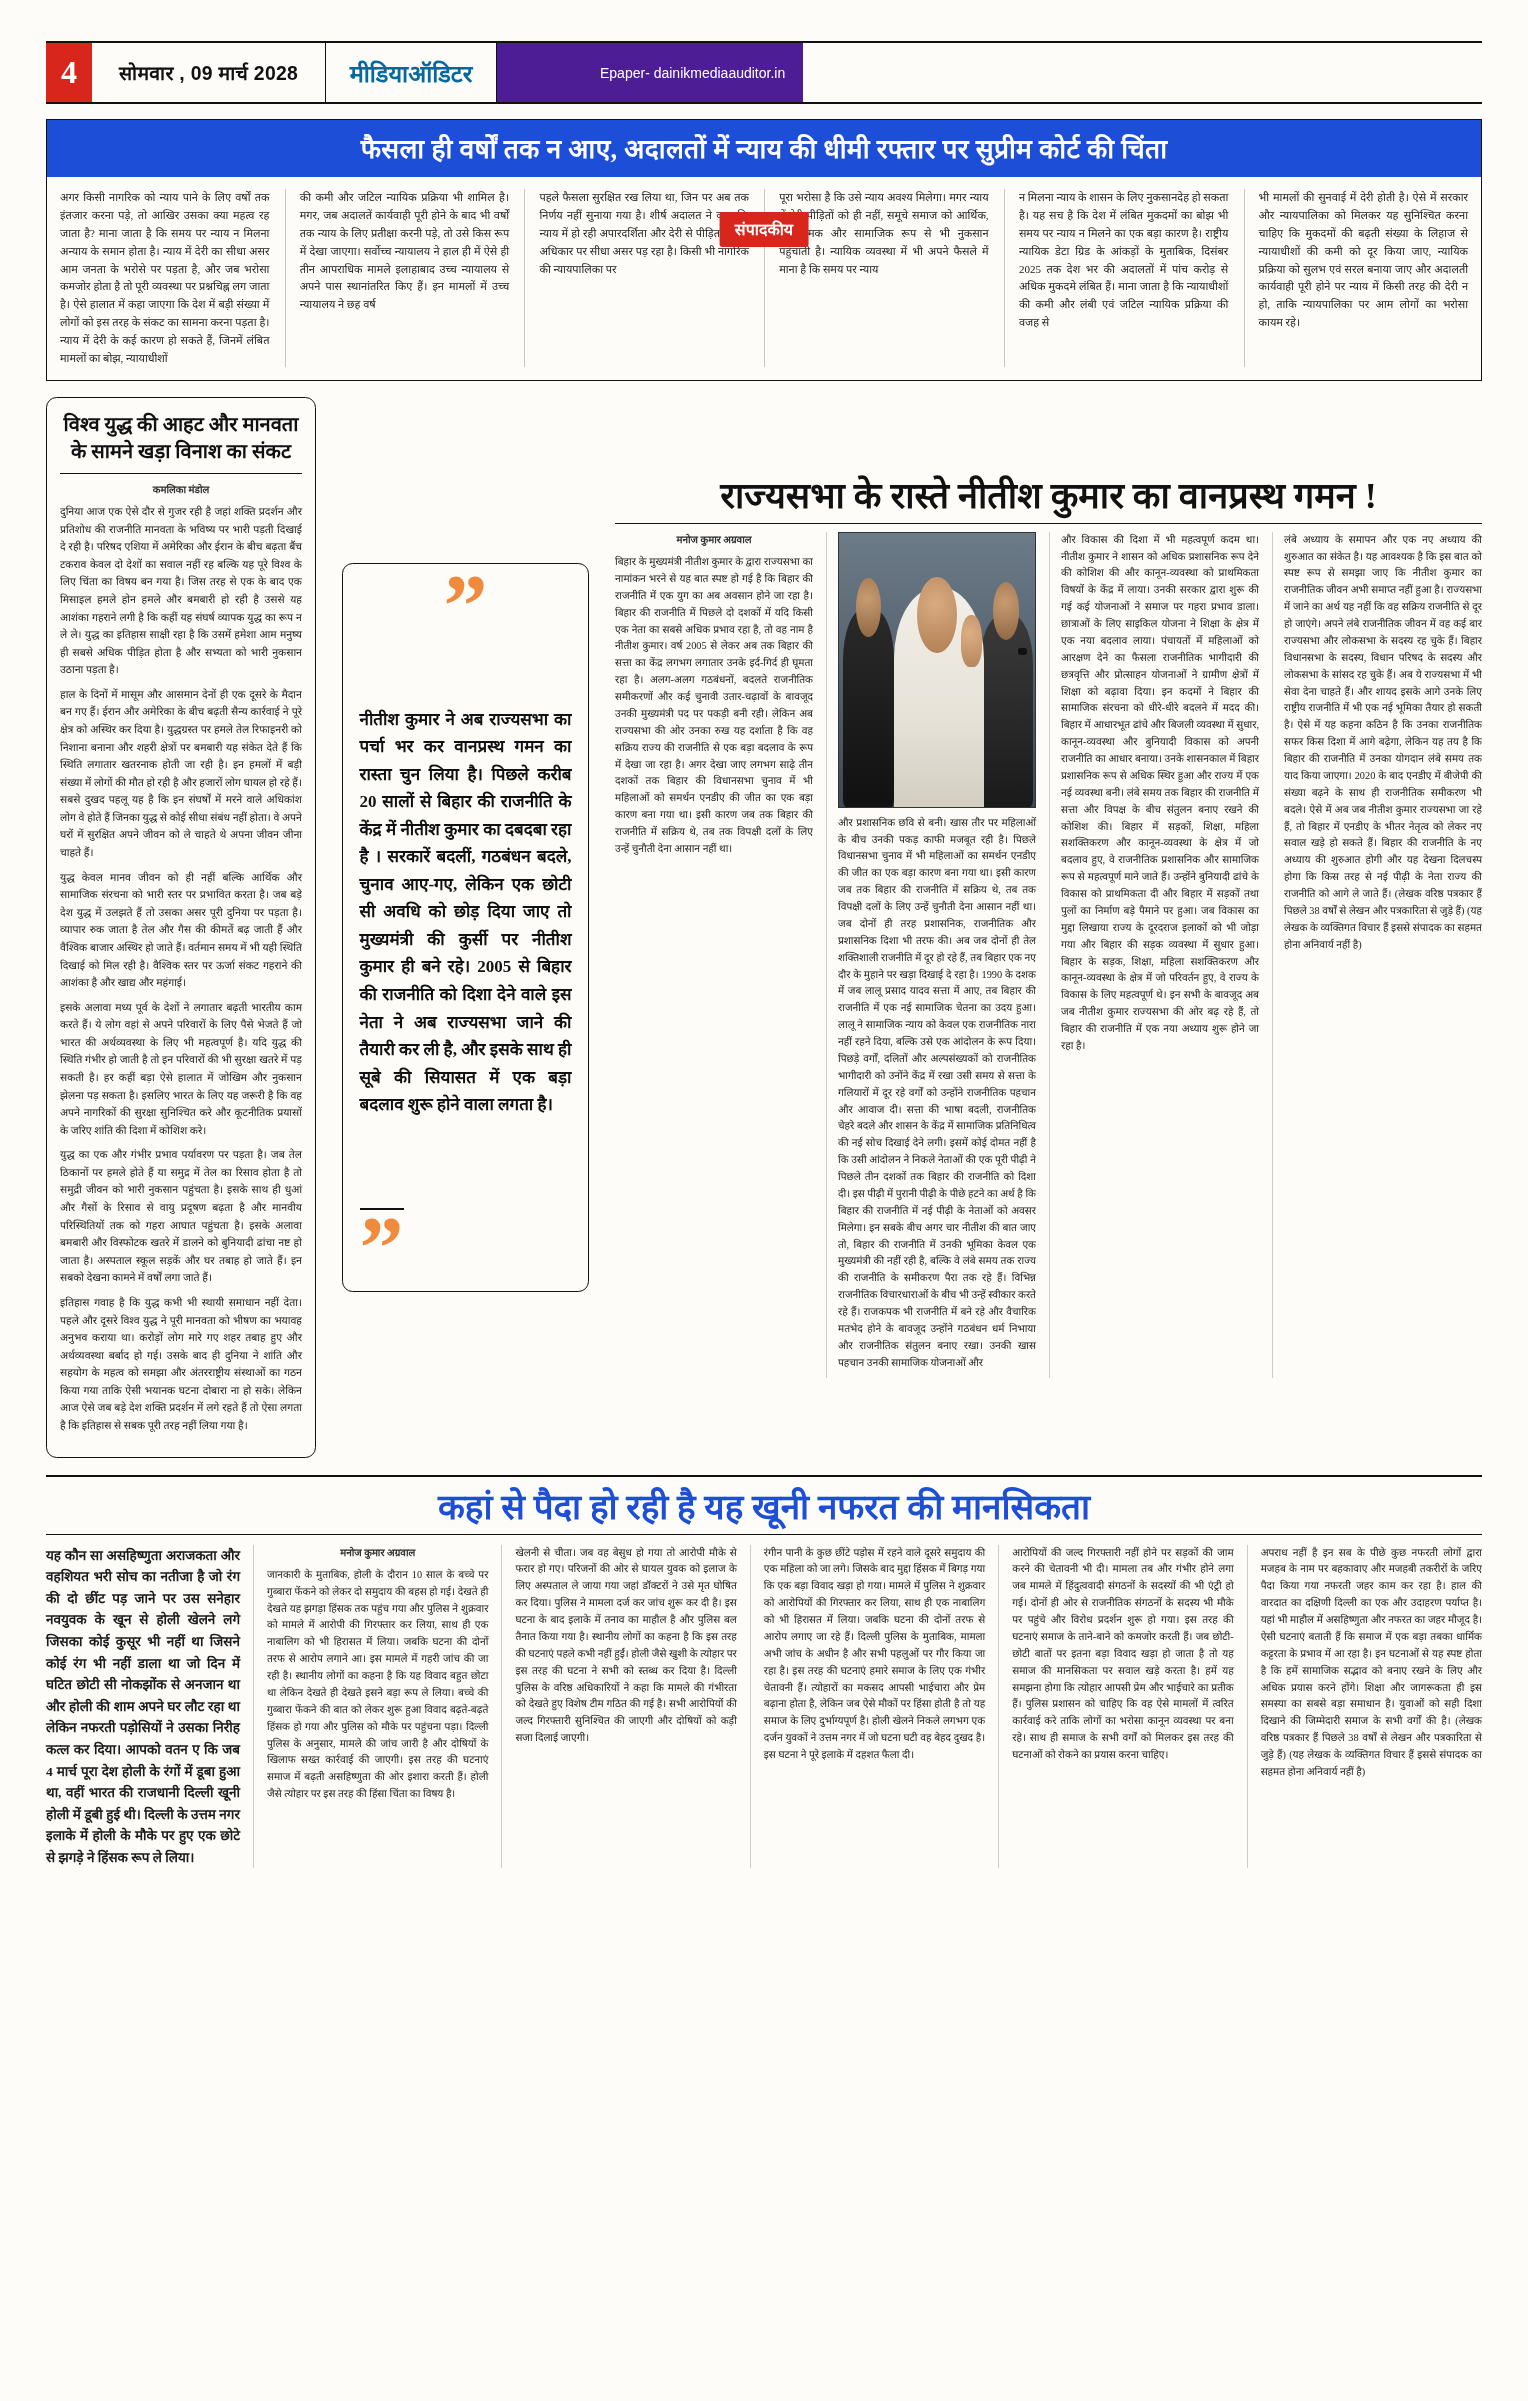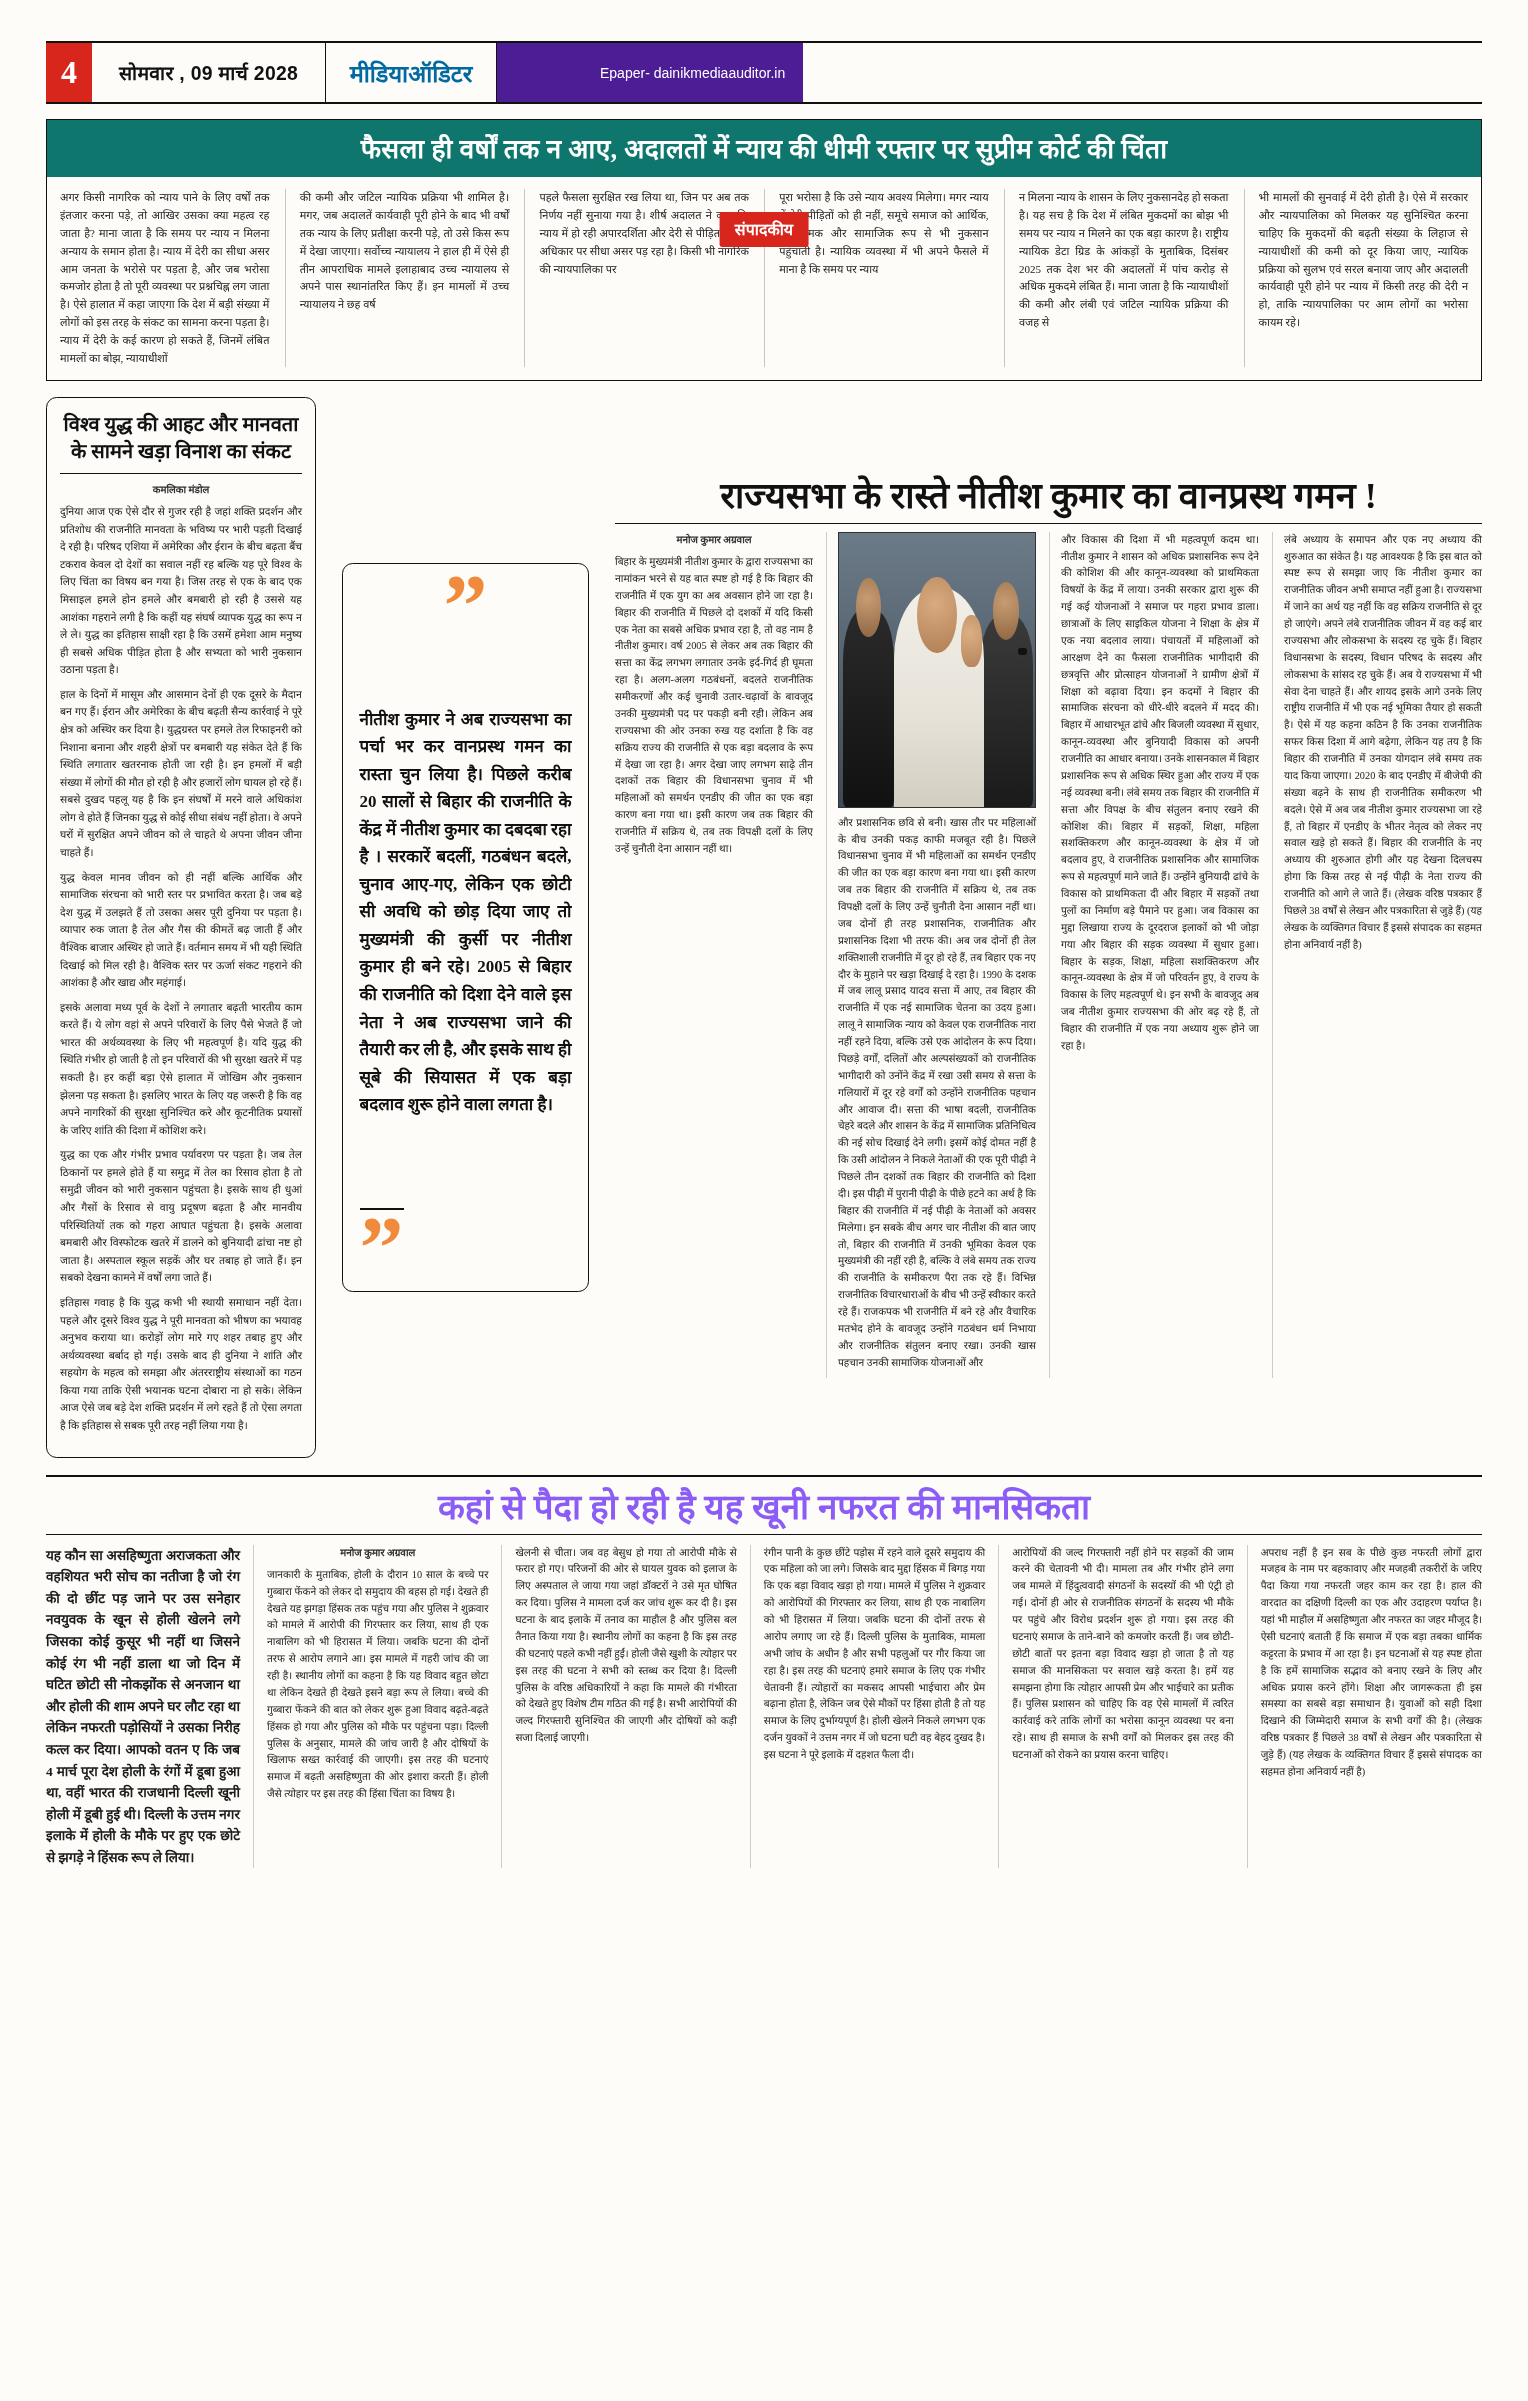--- a/index.html
+++ b/index.html
@@ -67,21 +67,21 @@
     min-width: 306px;
   }
 
   
   .lead-box {
     border: 1.8px solid #111;
     margin-bottom: 15.3px;
     padding: 0;
   }
   .lead-head {
-    background:#0f766e; color:#fff;
+    background:#1d4ed8; color:#fff;
     font-size: 26.4px; font-weight:700;
     text-align:center;
     padding: 9.4px 5.9px 11.8px 5.9px;
     font-family: "Liberation Serif", serif;
     letter-spacing: 0.3px;
   }
   .lead-body {
     display: flex;
     gap: 15.3px;
     padding: 11.8px 13px 13px 13px;
@@ -279,21 +279,21 @@
   .bottom {
     margin-top: 17.6px;
     border-top: 2.4px solid #111;
     padding-top: 10.6px;
   }
   .bottom-title {
     font-size: 35px;
     font-weight: 700;
     text-align: center;
     font-family: "Liberation Serif", serif;
-    color: #8b5cf6;
+    color: #1d4ed8;
     line-height: 1.15;
     margin-bottom: 5.9px;
   }
   .bottom-rule { border-bottom: 1.8px solid #111; margin-bottom: 9.4px; }
   .bottom-cols { display:flex; gap: 13px; }
   .bcol {
     flex: 1;
     font-size: 10.3px;
     line-height: 1.64;
     text-align: justify;

